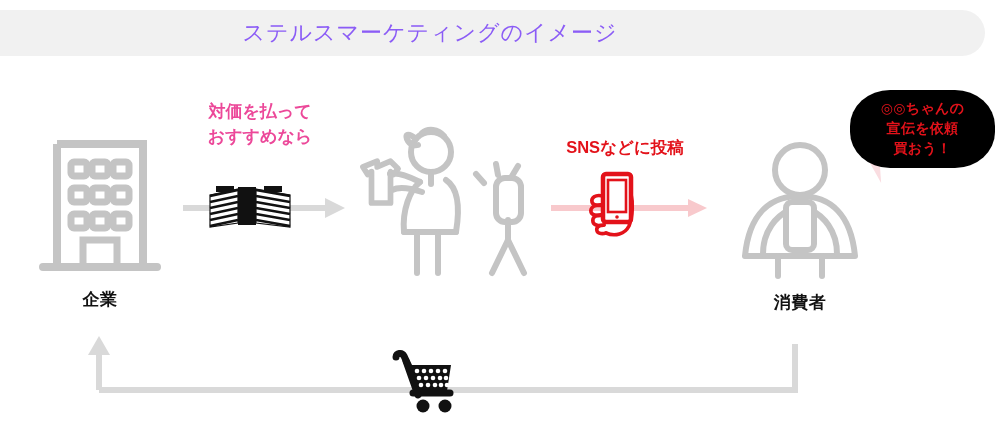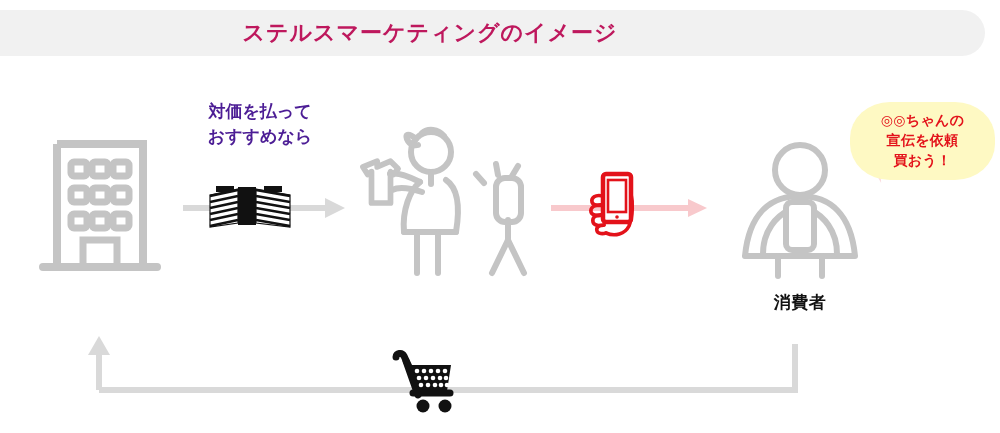--- a/index.html
+++ b/index.html
@@ -23,22 +23,22 @@
     border-radius: 0 23px 23px 0;
   }
   #header-title {
     position: absolute;
     left: 0; top: 10px;
     width: 860px; height: 46px;
     display: flex;
     align-items: center;
     justify-content: center;
     font-size: 22px;
-    font-weight: bold;
-    color: #be185d;
+    font-weight: normal;
+    color: #8b5cf6;
     letter-spacing: 1px;
     white-space: nowrap;
   }
 
   
   .node { position: absolute; }
 
   .node-label {
     position: absolute;
     text-align: center;
@@ -54,42 +54,41 @@
     position: absolute;
     text-align: center;
     line-height: 1.45;
     white-space: nowrap;
   }
   #caption-pay {
     left: 180px; top: 100px;
     width: 160px;
     font-size: 17px;
     font-weight: bold;
-    color: #4c1d95;
+    color: #ec4899;
   }
   #caption-post {
     left: 515px; top: 85px;
     width: 220px;
     font-size: 16.5px;
     font-weight: bold;
     color: #e3121a;
     line-height: 1.5;
   }
 
   
   #speech-bubble {
     position: absolute;
     left: 850px; top: 90px;
     width: 145px; height: 78px;
-    background: #fef9c3;
+    background: #000000;
     border-radius: 40px / 36px;
     display: flex;
     align-items: center;
     justify-content: center;
-    margin-top: 12px;
   }
   #speech-bubble-text {
     font-size: 14px;
     font-weight: bold;
     color: #e3121a;
     text-align: center;
     line-height: 1.42;
     white-space: nowrap;
     letter-spacing: .3px;
   }
@@ -163,20 +162,21 @@
       <rect x="36" y="58" width="16" height="14" rx="3"></rect>
       <rect x="57" y="58" width="16" height="14" rx="3"></rect>
       <rect x="78" y="58" width="16" height="14" rx="3"></rect>
       <rect x="36" y="84" width="16" height="14" rx="3"></rect>
       <rect x="57" y="84" width="16" height="14" rx="3"></rect>
       <rect x="78" y="84" width="16" height="14" rx="3"></rect>
     </g>
 
     <path d="M48,136 L48,110 L82,110 L82,136" fill="none" stroke="#c4c4c4" stroke-width="7"></path>
   </svg>
+  <div class="node-label" style="left:-5px; top:158px; width:140px;">企業</div>
 </div>
 
 <svg class="abs-svg" style="left:183px; top:196px;" width="162" height="24" viewBox="0 0 162 24">
   <path d="M0,12 L148,12" stroke="#d9d9d9" stroke-width="6"></path>
   <polygon points="162,12 142,2 142,22" fill="#d9d9d9"></polygon>
 </svg>
 
 <div class="caption" id="caption-pay">
   <span>対価を払って</span><br>
   <span>おすすめなら</span>
@@ -249,20 +249,21 @@
 </div>
 
 <svg class="abs-svg" style="left:551px; top:196px;" width="156" height="24" viewBox="0 0 156 24">
   <path d="M0,12 L142,12" stroke="#f8c9cc" stroke-width="6"></path>
   <polygon points="156,12 137,3 137,21" fill="#f8c9cc"></polygon>
 </svg>
 
 <div class="caption" id="caption-post">
   <br>
   <br>
+  <span>SNSなどに投稿</span>
 </div>
 
 <svg class="abs-svg" style="left:589px; top:172px;" width="56" height="72" viewBox="0 0 56 72">
 
   <rect x="14" y="2" width="28" height="48" rx="3" fill="#ffffff" stroke="#e3121a" stroke-width="4.5"></rect>
   <rect x="19" y="8" width="18" height="32" fill="#ffffff" stroke="#e3121a" stroke-width="2.6"></rect>
   <circle cx="28" cy="45" r="1.8" fill="#e3121a"></circle>
 
   <g fill="none" stroke="#e3121a" stroke-width="3.6" stroke-linecap="round">
     <path d="M14,24 C6,22 2,26 3,30 C4,34 10,34 14,33"></path>

